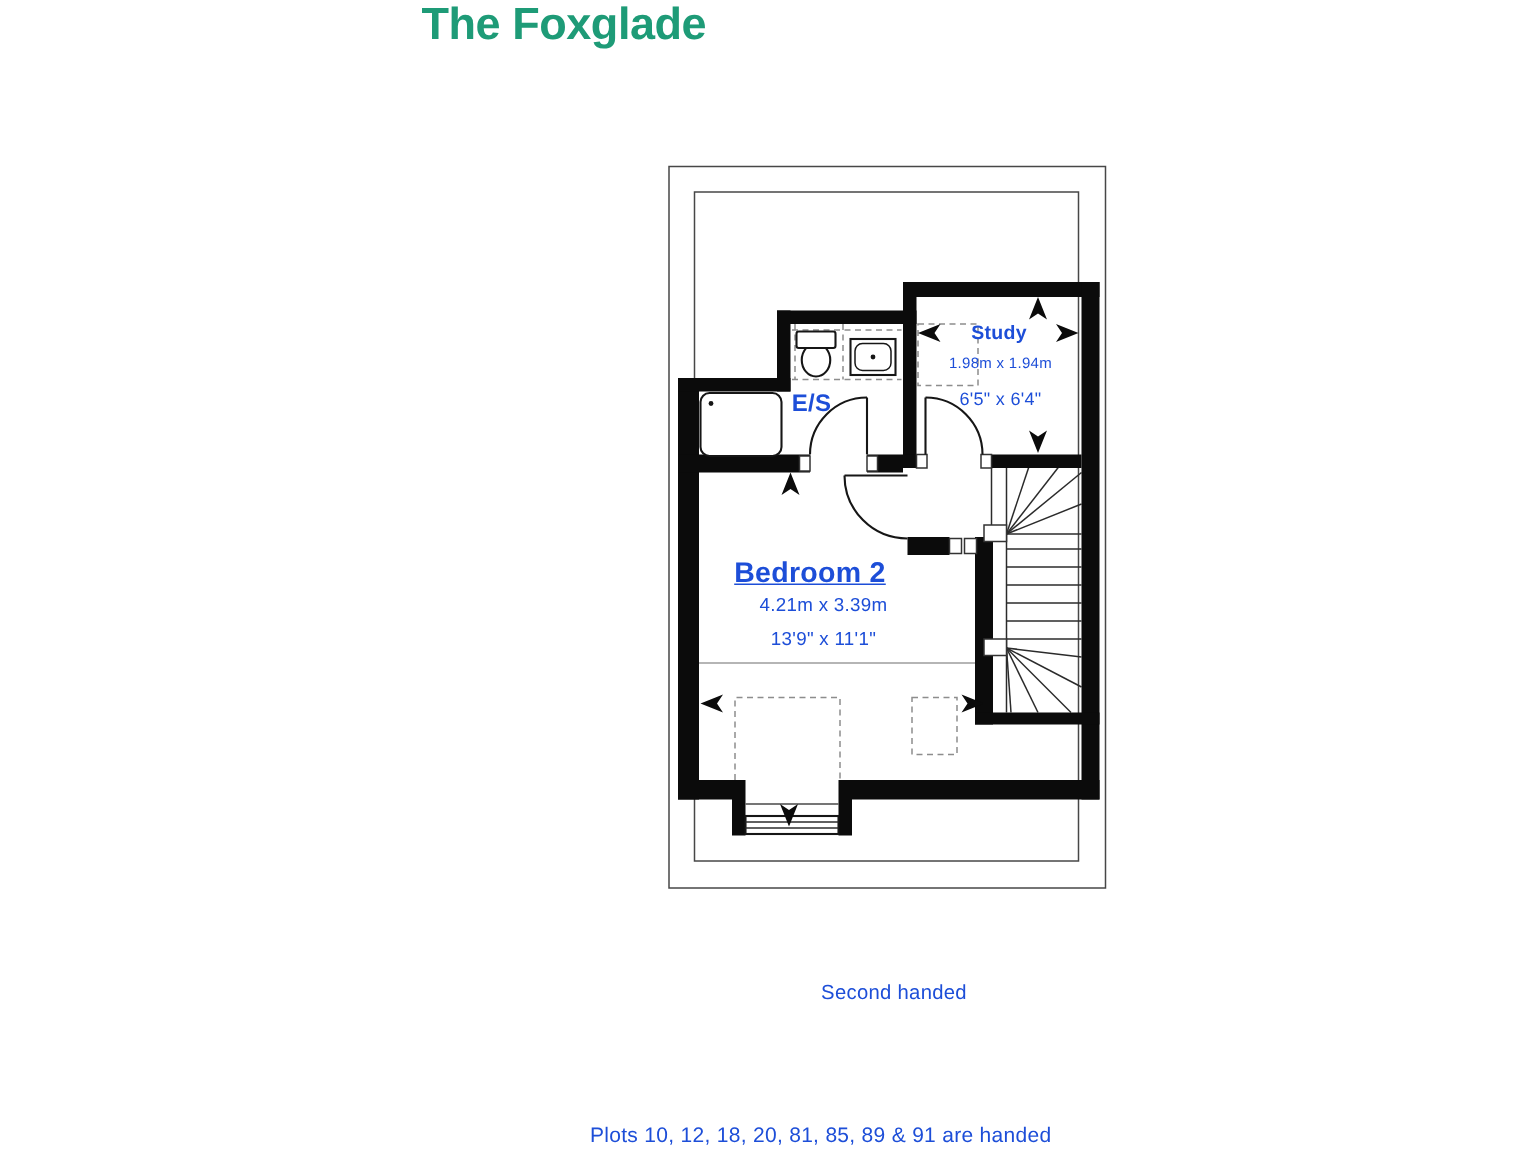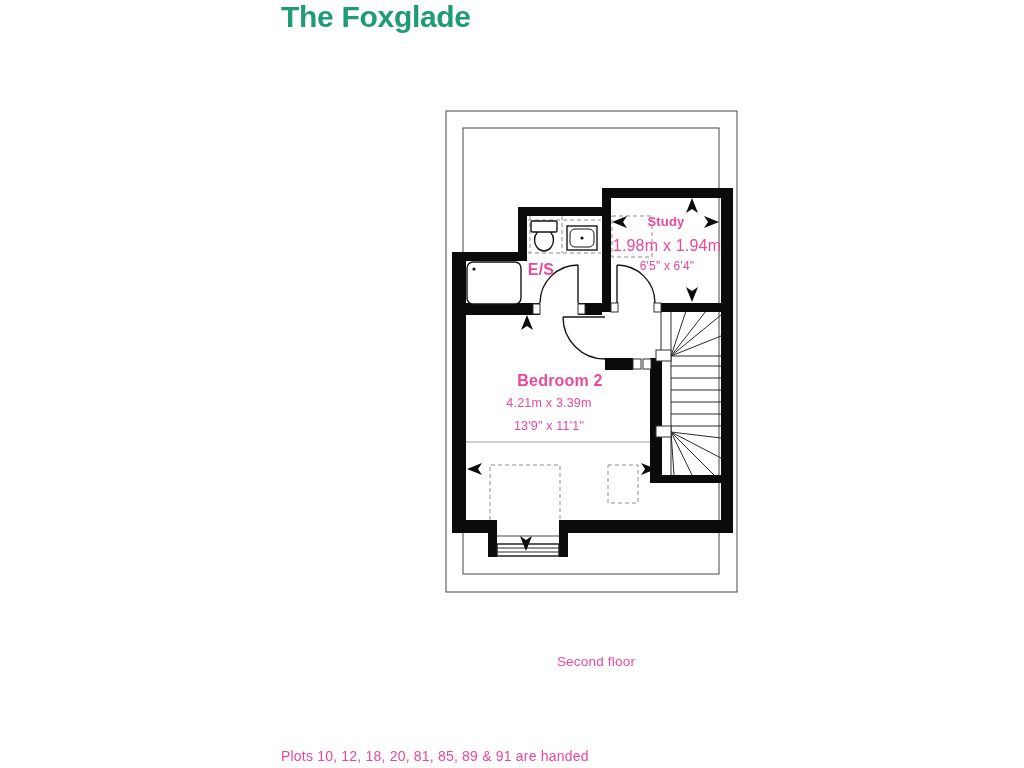--- a/index.html
+++ b/index.html
@@ -2,37 +2,37 @@
 <html><head>
 <meta charset="utf-8">
 <style>
   html,body{margin:0;padding:0;background:#fff;}
   #canvas{
     position:relative;width:999px;height:768px;background:#ffffff;
     font-family:"Liberation Sans",sans-serif;overflow:hidden;
   }
   #plan-svg{position:absolute;left:0;top:0;}
   .lbl{
-    position:absolute;color:#ec4899;text-align:center;
+    position:absolute;color:#1d4ed8;text-align:center;
     font-family:"Liberation Sans",sans-serif;letter-spacing:.2px;white-space:nowrap;
   }
   .bold{font-weight:700;}
   #page-title{
     position:absolute;left:281px;top:0px;width:300px;text-align:left;
     font-size:30px;font-weight:700;color:#1e9b77;letter-spacing:-0.3px;
   }
   #study-name{left:596px;top:214px;width:140px;font-size:13px;}
-  #study-metric{left:612px;top:237px;width:110px;font-size:16px;text-align:center;}
+  #study-metric{left:612px;top:237px;width:110px;font-size:10px;text-align:center;}
   #study-imperial{left:612px;top:259px;width:110px;font-size:12px;}
   #es-name{left:524px;top:261px;width:34px;font-size:16px;}
-  #bed-name{left:500px;top:372px;width:120px;font-size:16px;}
+  #bed-name{left:480px;top:372px;width:120px;font-size:19px;text-decoration:underline;}
   #bed-metric{left:484px;top:396px;width:130px;font-size:12.5px;text-align:center;}
   #bed-imperial{left:484px;top:419px;width:130px;font-size:12.5px;}
   #floor-caption{left:536px;top:654px;width:120px;font-size:13.5px;}
-  #plan-note{left:281px;top:748px;width:420px;text-align:left;font-size:14px;}
+  #plan-note{left:281px;top:748px;width:420px;text-align:right;font-size:14px;}
   svg .wall{fill:#0b0b0b;stroke:none;}
   svg .thin{stroke:#474747;stroke-width:1;fill:none;}
   svg .tread{stroke:#2b2b2b;stroke-width:1;fill:none;}
   svg .fix{stroke:#161616;stroke-width:1.4;fill:#ffffff;}
   svg .dash{stroke:#8d8d8d;stroke-width:1;fill:none;stroke-dasharray:4,3;}
   svg .jamb{fill:#ffffff;stroke:#333333;stroke-width:1;}
   svg .door{stroke:#161616;stroke-width:1.4;fill:none;}
   svg .arrow{fill:#0b0b0b;stroke:none;}
   svg .soft{stroke:#9d9d9d;stroke-width:1;fill:none;}
 </style>
@@ -164,15 +164,15 @@
   <div id="study-name" class="lbl bold">Study</div>
   <div id="study-metric" class="lbl">1.98m x 1.94m</div>
   <div id="study-imperial" class="lbl">6'5" x 6'4"</div>
 
   <div id="es-name" class="lbl bold">E/S</div>
 
   <div id="bed-name" class="lbl bold">Bedroom 2</div>
   <div id="bed-metric" class="lbl">4.21m x 3.39m</div>
   <div id="bed-imperial" class="lbl">13'9" x 11'1"</div>
 
-  <div id="floor-caption" class="lbl">Second floor</div>
+  <div id="floor-caption" class="lbl">Second handed</div>
   <div id="plan-note" class="lbl">Plots 10, 12, 18, 20, 81, 85, 89 &amp; 91 are handed</div>
 </div>
 
 </body></html>

